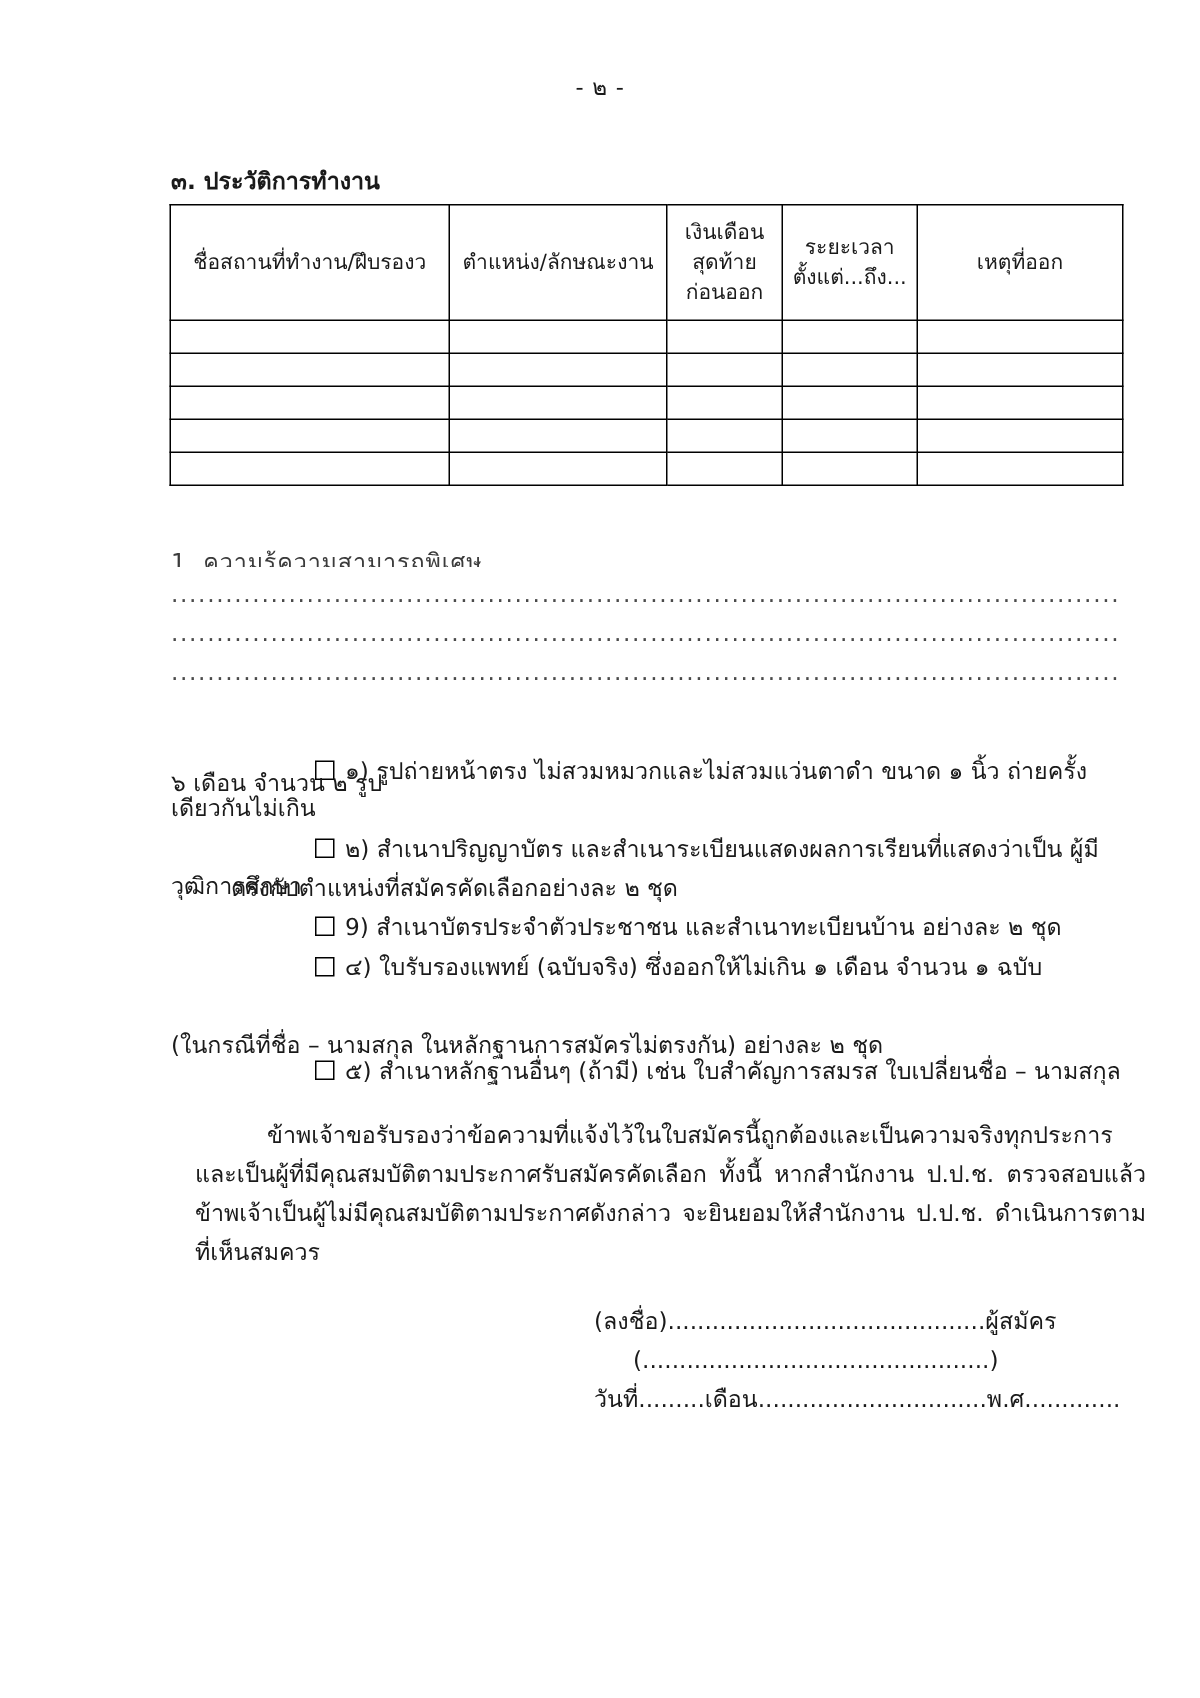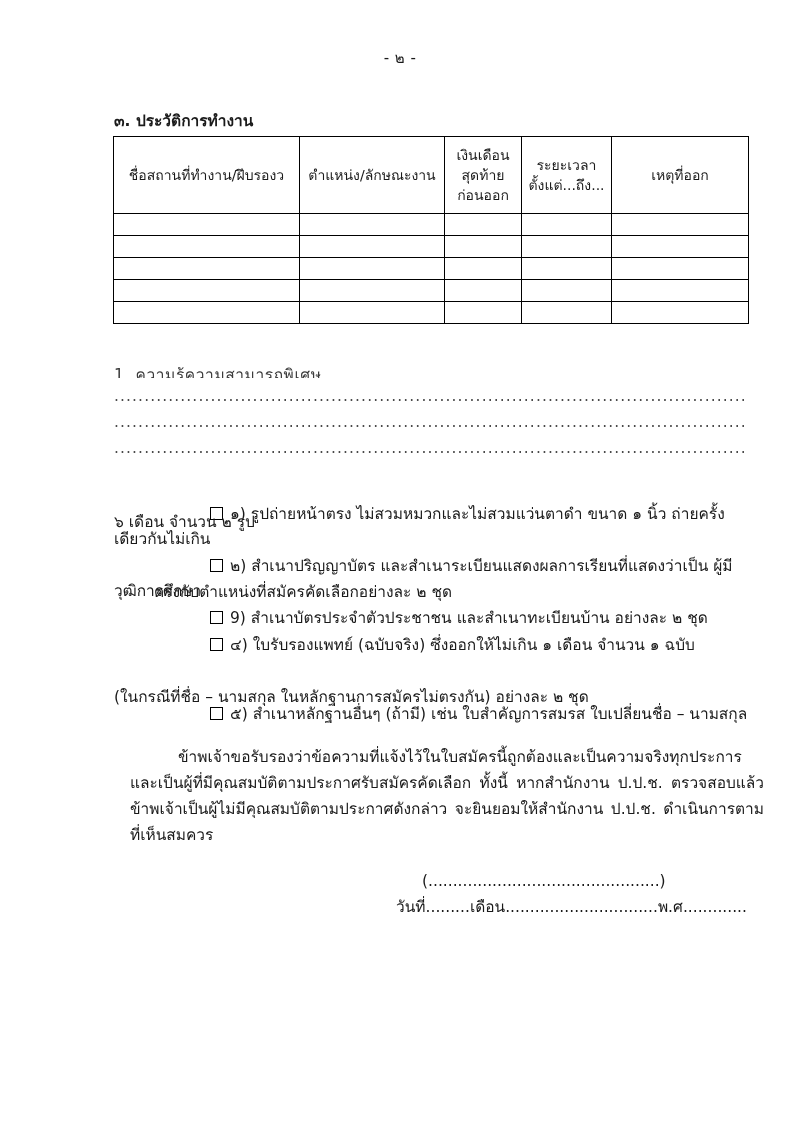--- a/index.html
+++ b/index.html
@@ -286,19 +286,22 @@
   </div>
 
   <div class="doc-item" id="doc-item-5">
     <span class="item-indent"></span><span class="chk"></span><span class="item-body">๕) สำเนาหลักฐานอื่นๆ (ถ้ามี) เช่น ใบสำคัญการสมรส ใบเปลี่ยนชื่อ – นามสกุล</span>
   </div>
   <div class="item-cont" id="doc-item-5-cont">(ในกรณีที่ชื่อ – นามสกุล ในหลักฐานการสมัครไม่ตรงกัน) อย่างละ ๒ ชุด</div>
 
   <div class="declaration">ข้าพเจ้าขอรับรองว่าข้อความที่แจ้งไว้ในใบสมัครนี้ถูกต้องและเป็นความจริงทุกประการ และเป็นผู้ที่มีคุณสมบัติตามประกาศรับสมัครคัดเลือก ทั้งนี้ หากสำนักงาน ป.ป.ช. ตรวจสอบแล้ว ข้าพเจ้าเป็นผู้ไม่มีคุณสมบัติตามประกาศดังกล่าว จะยินยอมให้สำนักงาน ป.ป.ช. ดำเนินการตามที่เห็นสมควร</div>
 
   <div class="signature-block">
+    <div class="sig-row">
+      <span>(ลงชื่อ)</span><span>...........................................</span><span>ผู้สมัคร</span>
+    </div>
     <div class="sig-row sig-paren">(...............................................)</div>
     <div class="sig-row sig-date">
       <span>วันที่</span><span>.........</span><span>เดือน</span><span>...............................</span><span>พ.ศ.</span><span>............</span>
     </div>
   </div>
 
 </div>
 
 </body></html>

